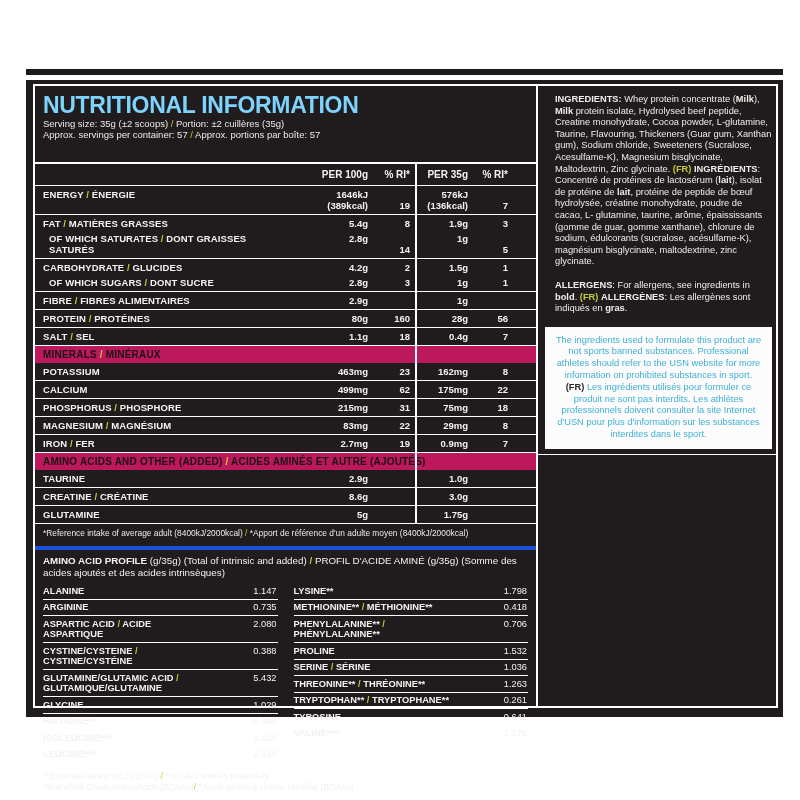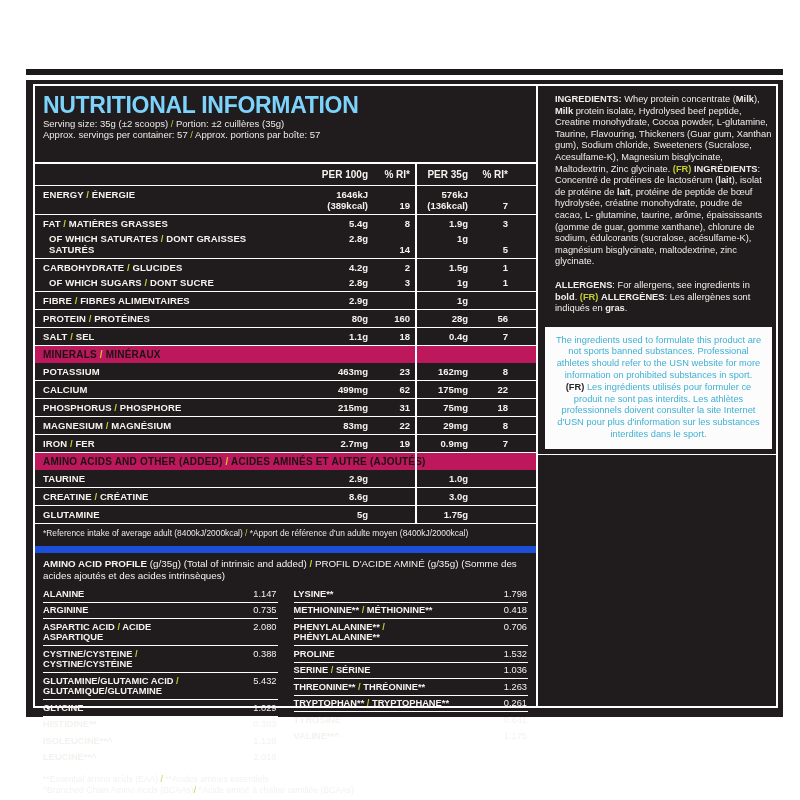--- a/index.html
+++ b/index.html
@@ -19,21 +19,21 @@
   .trow>div{padding:2px 0;font-size:9.5px;line-height:11px;}
   .thead{border-top:2px solid #ffffff;border-bottom:1.5px solid #ffffff;font-weight:700;margin-top:20px;}
   .thead>div{padding:5px 0;font-size:10px;}
   .c-num{text-align:right;white-space:pre-line;font-weight:700;}
   .c-label{font-weight:700;letter-spacing:0.1px;}
   .sub .c-label{padding-left:6px;font-weight:700;}
   .tgroup{border-bottom:1.5px solid #ffffff;padding:1px 0;}
   .ri{align-self:end;}
   .band{background:#be185d;color:#171314;font-weight:700;font-size:10px;padding:3px 8px;margin:0;letter-spacing:0.2px;}
   .tfoot{font-size:8.4px;padding:4px 8px 5px 8px;color:#eceae7;}
-  .amino-section{border-top:7px solid #1d4ed8;margin:3px 0 0 0;padding:5px 8px 0 8px;}
+  .amino-section{border-top:4px solid #1d4ed8;margin:3px 0 0 0;padding:5px 8px 0 8px;}
   .amino-header{font-size:9.8px;line-height:11.5px;margin-bottom:5px;}
   .amino-cols{display:flex;gap:16px;}
   .acol{flex:1;}
   .arow{display:flex;justify-content:space-between;align-items:flex-start;border-bottom:1.3px solid #ffffff;padding:2.5px 1px 2.5px 0;font-size:9.3px;line-height:10.5px;}
   .aname{font-weight:700;max-width:170px;}
   .aval{font-weight:400;}
   .amino-foot{margin-top:8px;font-size:8.6px;line-height:11px;}
   .slash{font-weight:700;}
   
   .right-region{position:absolute;left:503px;top:0;bottom:0;right:0;box-sizing:border-box;padding:8px 4px 0 17px;}

